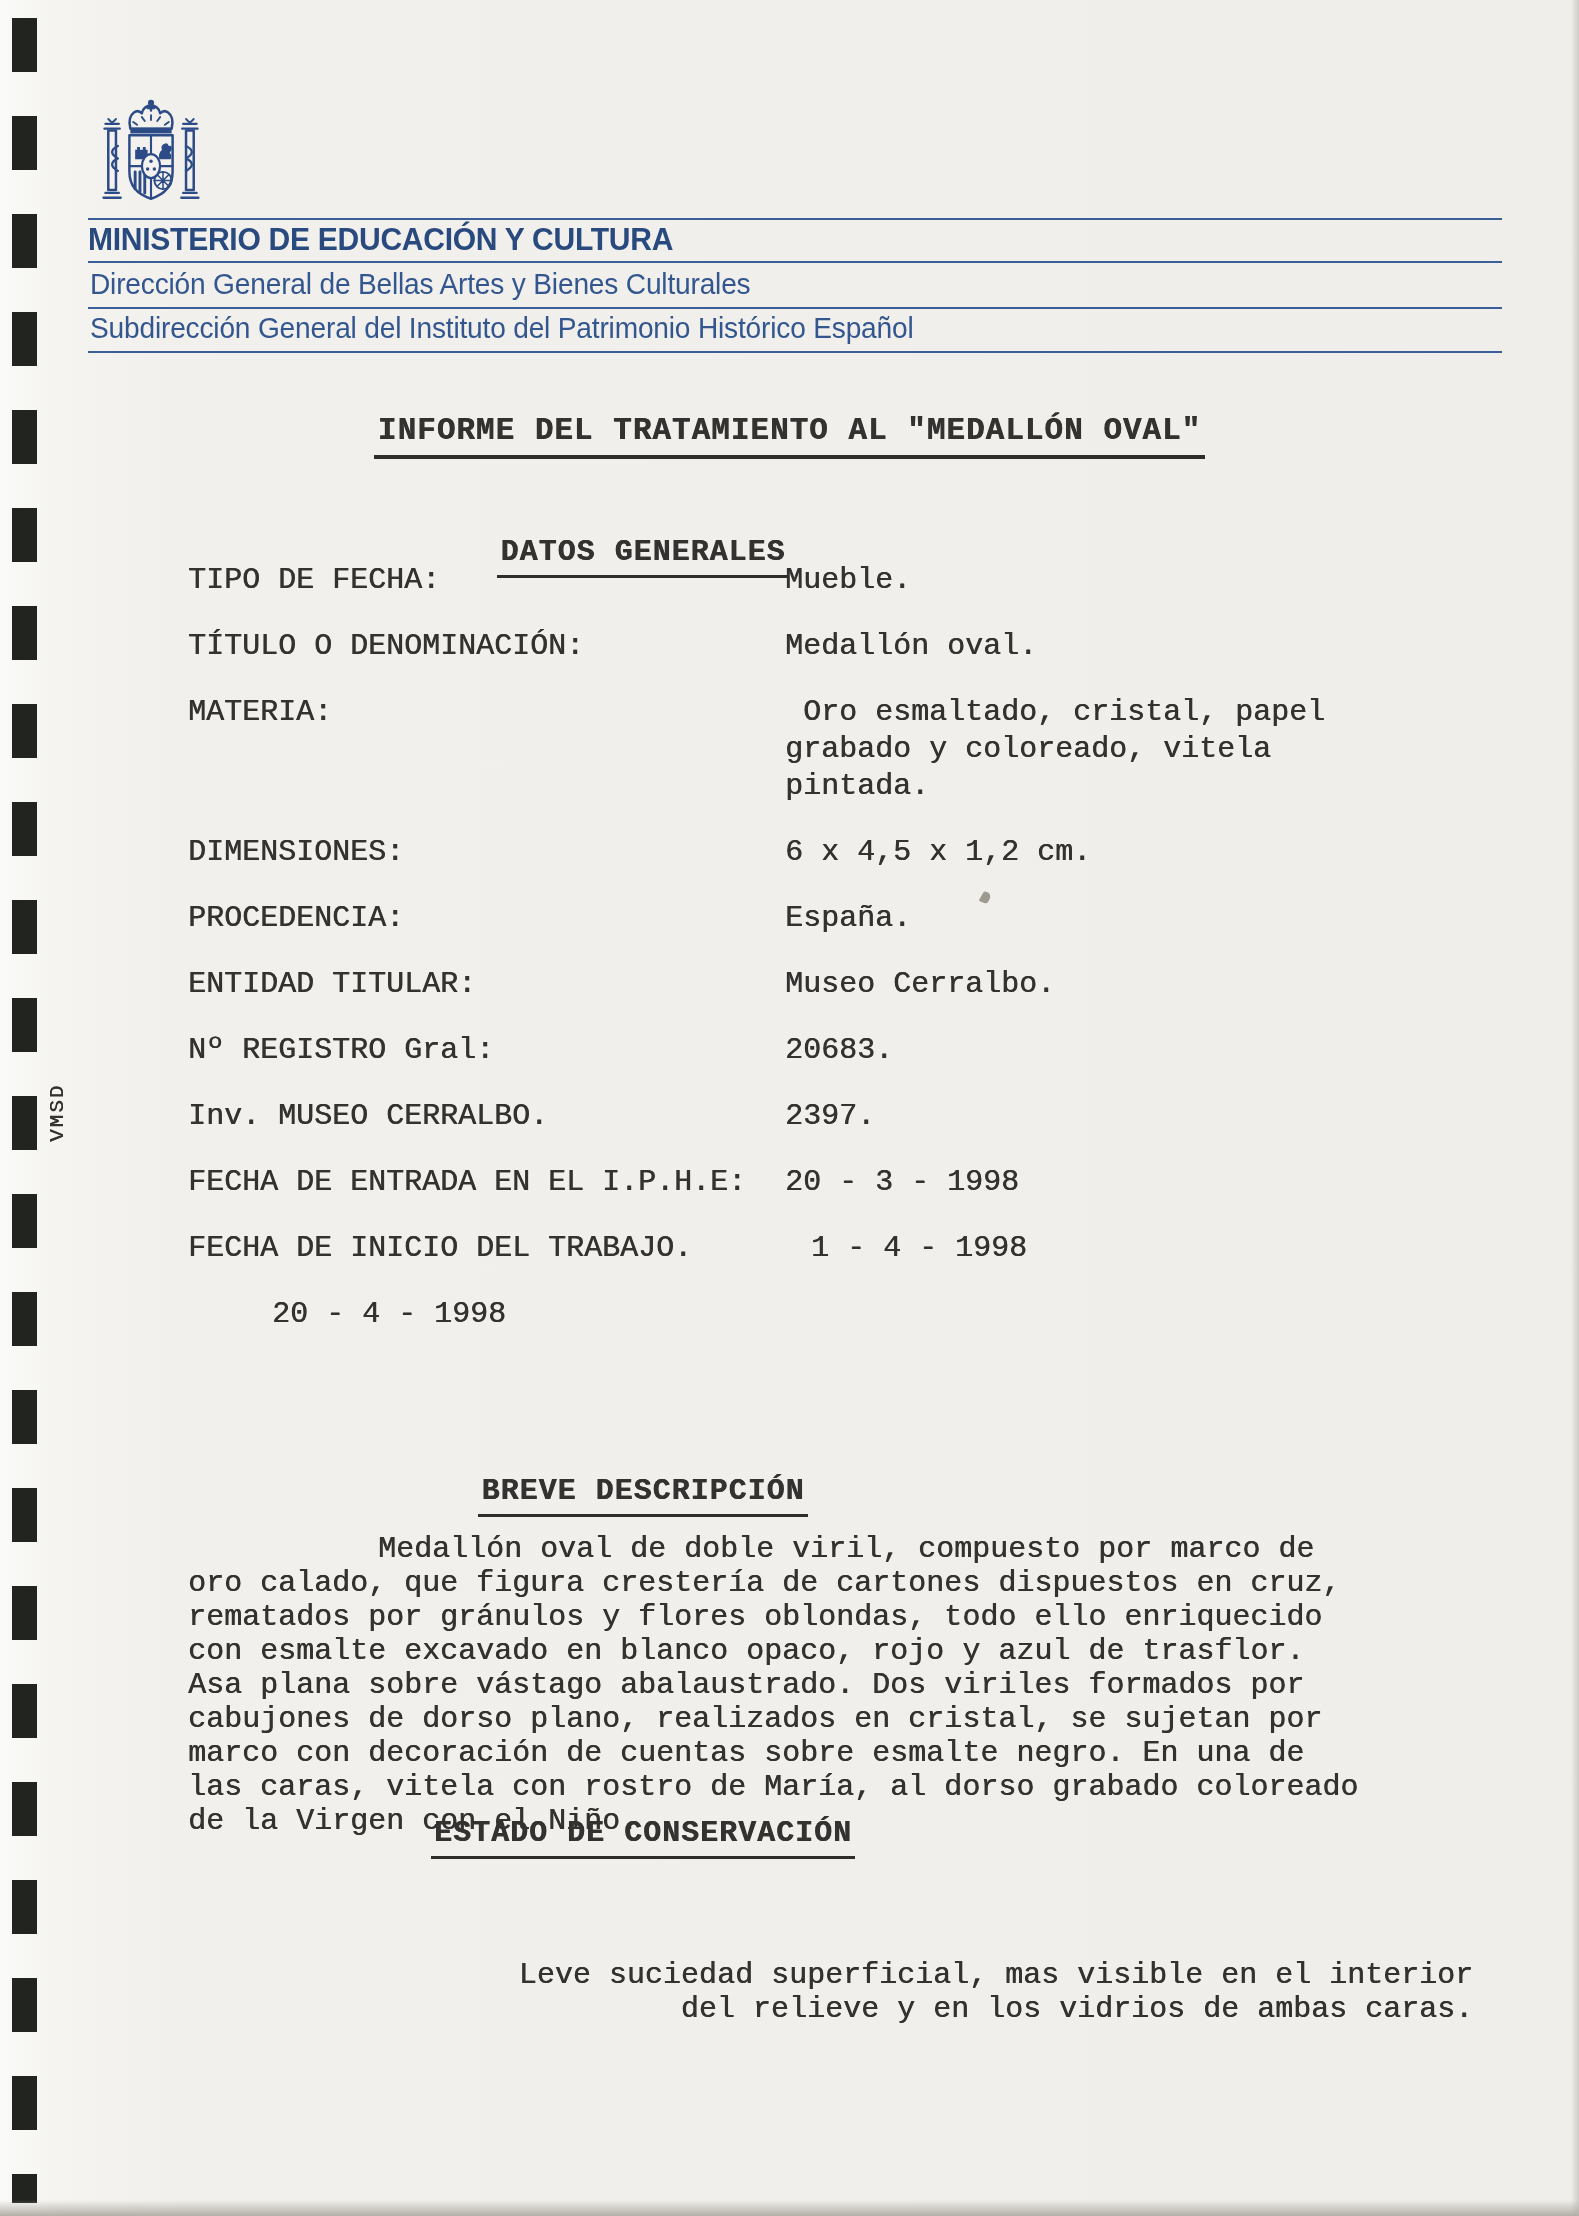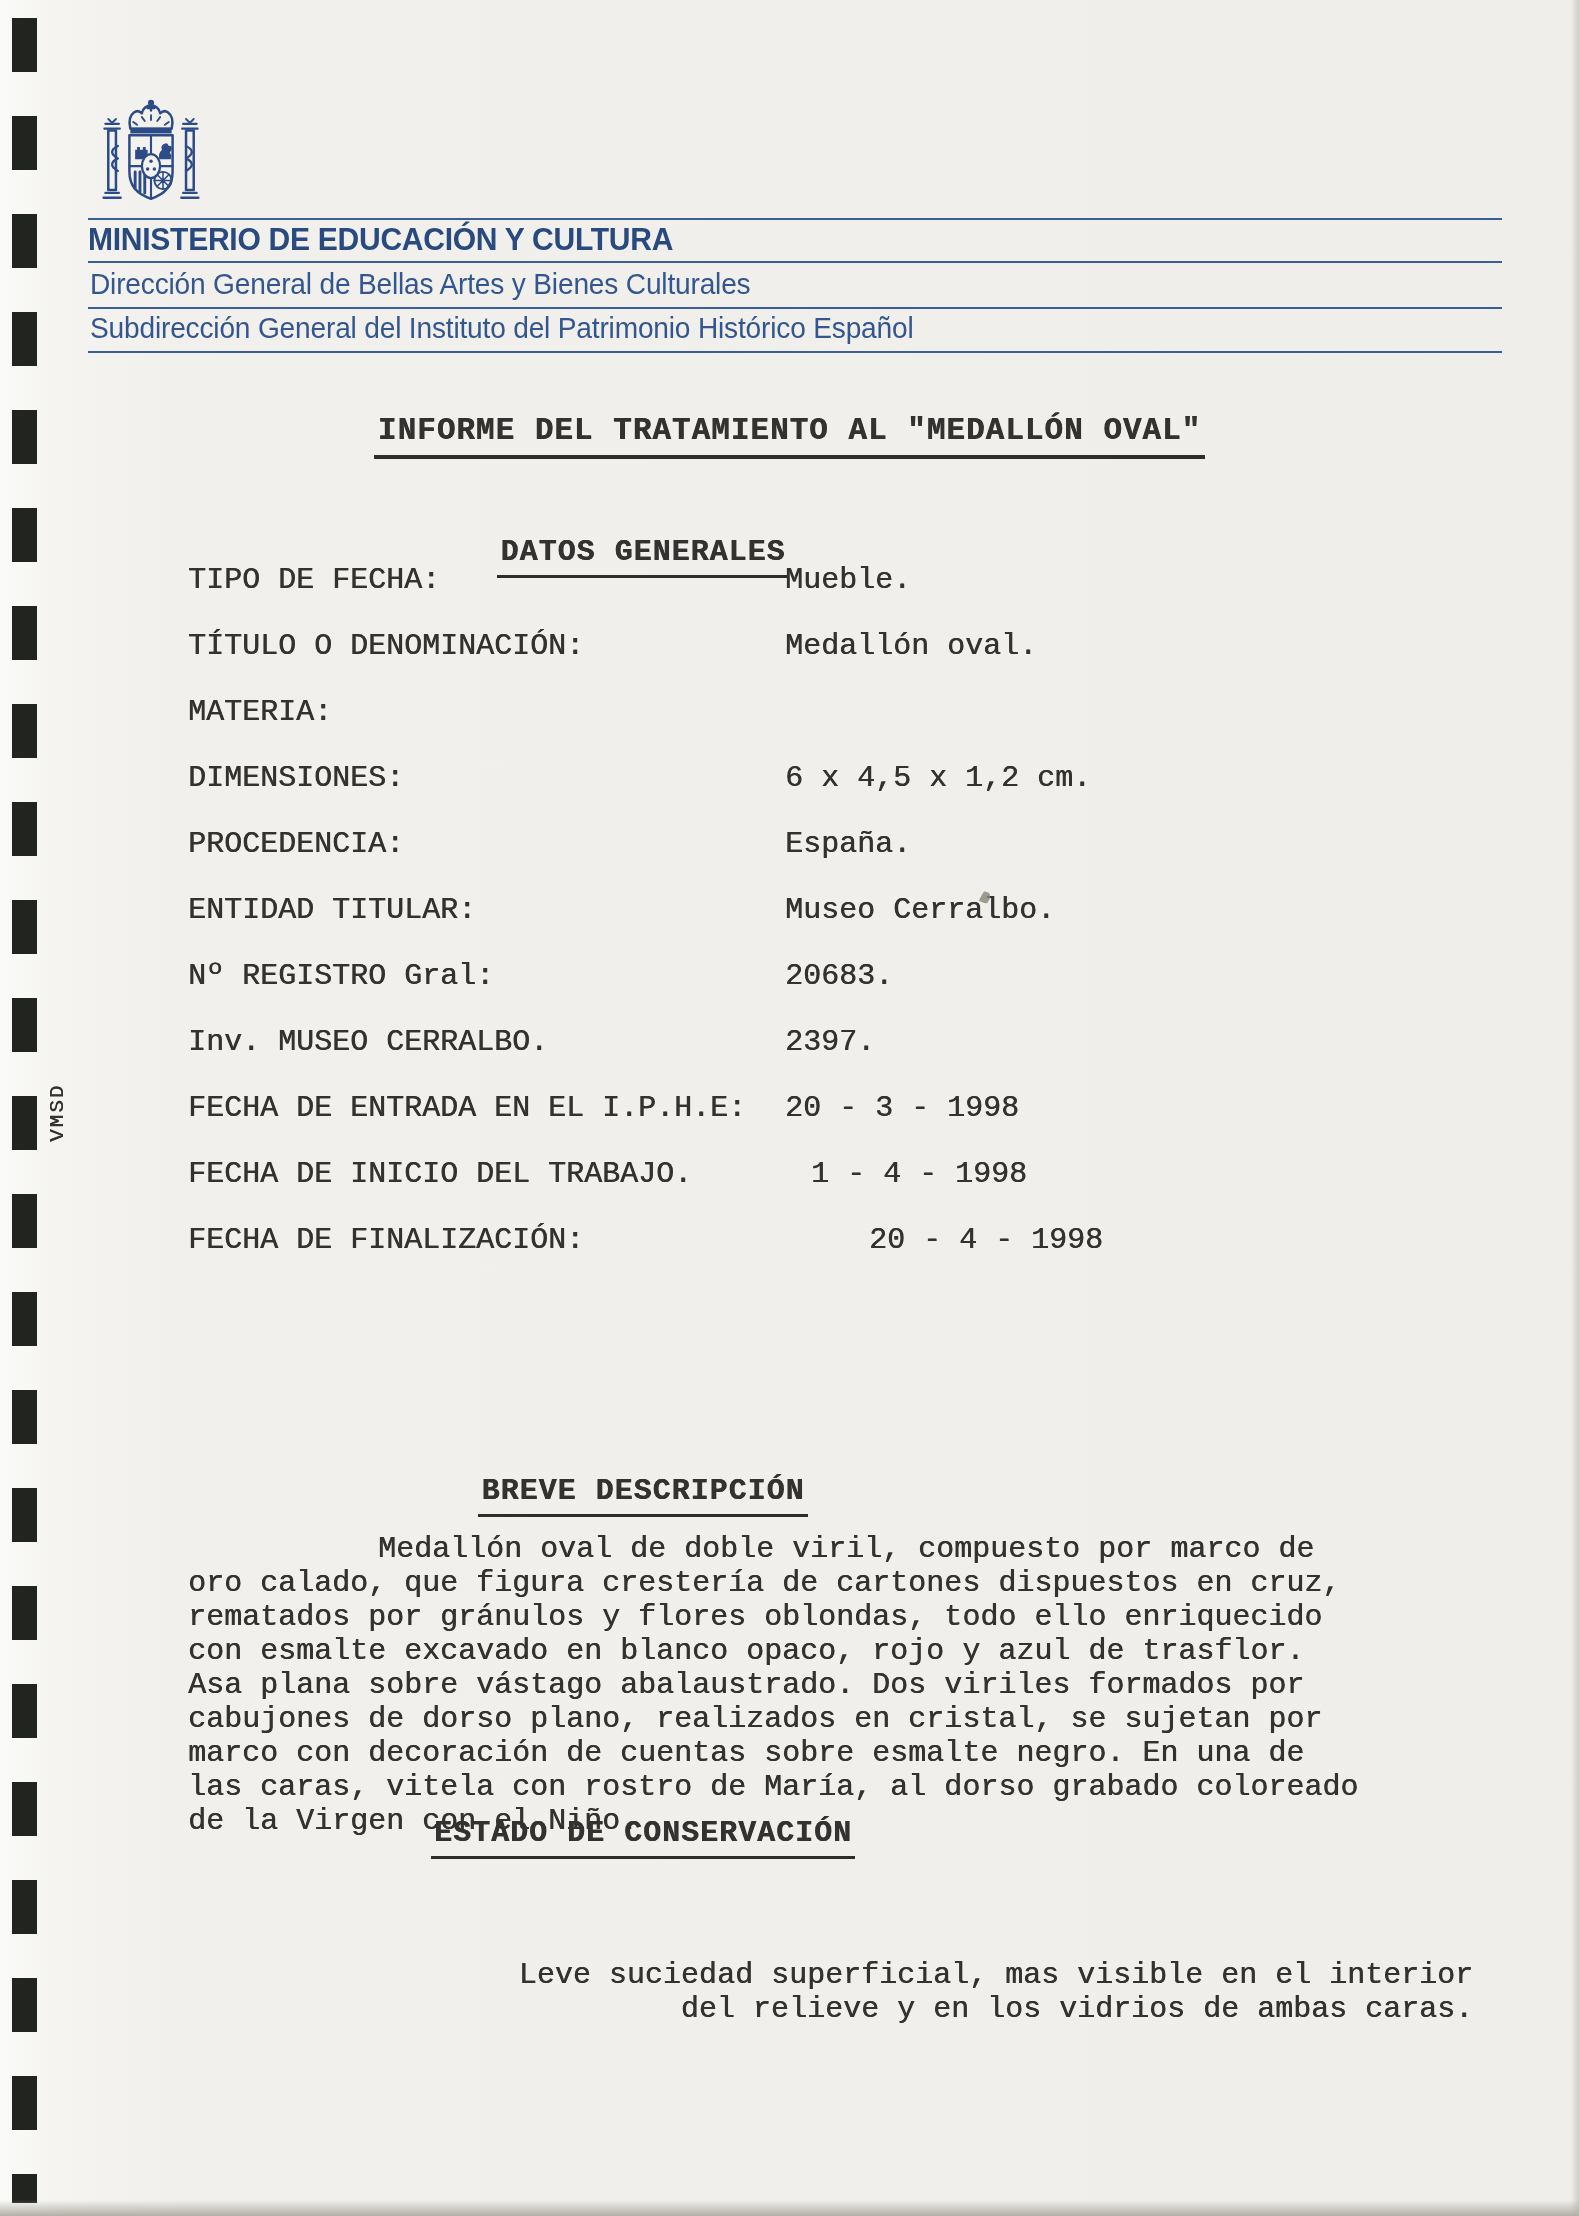--- a/index.html
+++ b/index.html
@@ -154,20 +154,23 @@
       <div class="field-row">
         <div class="fl">TIPO DE FECHA:</div>
         <div class="fv">Mueble.</div>
       </div>
       <div class="field-row">
         <div class="fl">TÍTULO O DENOMINACIÓN:</div>
         <div class="fv">Medallón oval.</div>
       </div>
       <div class="field-row">
         <div class="fl">MATERIA:</div>
+        <div class="fv"> Oro esmaltado, cristal, papel
+grabado y coloreado, vitela
+pintada.</div>
       </div>
       <div class="field-row">
         <div class="fl">DIMENSIONES:</div>
         <div class="fv">6 x 4,5 x 1,2 cm.</div>
       </div>
       <div class="field-row">
         <div class="fl">PROCEDENCIA:</div>
         <div class="fv">España.</div>
       </div>
       <div class="field-row">
@@ -184,21 +187,20 @@
       </div>
       <div class="field-row">
         <div class="fl">FECHA DE ENTRADA EN EL I.P.H.E:</div>
         <div class="fv">20 - 3 - 1998</div>
       </div>
       <div class="field-row">
         <div class="fl">FECHA DE INICIO DEL TRABAJO.</div>
         <div class="fv">1 - 4 - 1998</div>
       </div>
       <div class="field-row">
-        <div class="fl">FECHA DE FINALIZACIÓN:</div>
         <div class="fv">20 - 4 - 1998</div>
       </div>
     </div>
 
   <div class="sec-heading h-breve tw">
     <span>BREVE DESCRIPCIÓN</span>
   </div>
   <div class="para p-breve tw">Medallón oval de doble viril, compuesto por marco de
 oro calado, que figura crestería de cartones dispuestos en cruz,
 rematados por gránulos y flores oblondas, todo ello enriquecido

